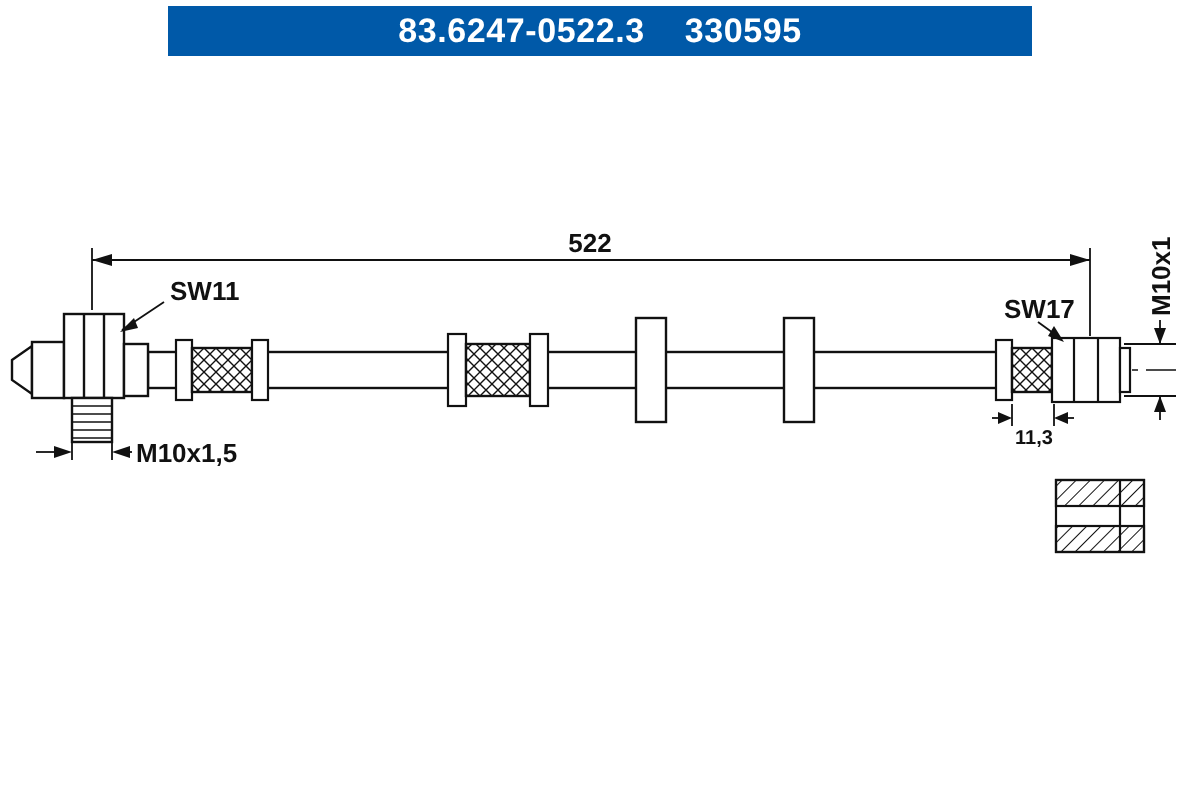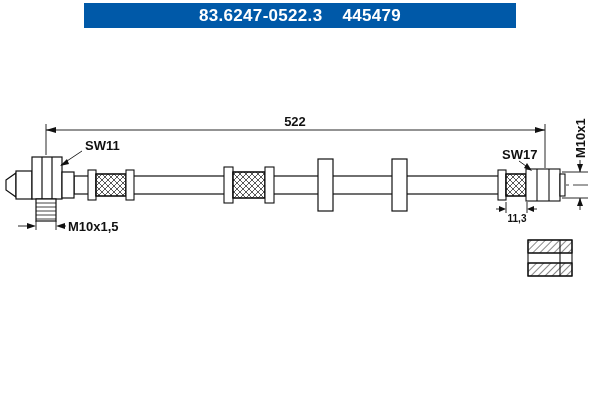--- a/index.html
+++ b/index.html
@@ -13,21 +13,21 @@
   .lbl{font-weight:bold;font-size:13px;}
   .lbl-sm{font-weight:bold;font-size:10px;}
 </style>
 </head>
 <body>
 
 <div class="page">
 
   <div class="header" id="hdr" style="background: rgb(0, 89, 168); color: rgb(255, 255, 255);">
     <span>83.6247-0522.3</span>
-    <span>445479</span>
+    <span>330595</span>
   </div>
 
   <svg width="600" height="400" viewBox="0 0 600 400">
     <defs>
       <pattern id="crosshatch" width="6" height="6" patternUnits="userSpaceOnUse">
         <path d="M0,0 l6,6 M6,0 l-6,6" stroke="#111" stroke-width="0.7"></path>
       </pattern>
       <pattern id="hatch" width="5" height="5" patternUnits="userSpaceOnUse" patternTransform="rotate(45)">
         <line x1="0" y1="0" x2="0" y2="5" stroke="#111" stroke-width="1"></line>
       </pattern>

